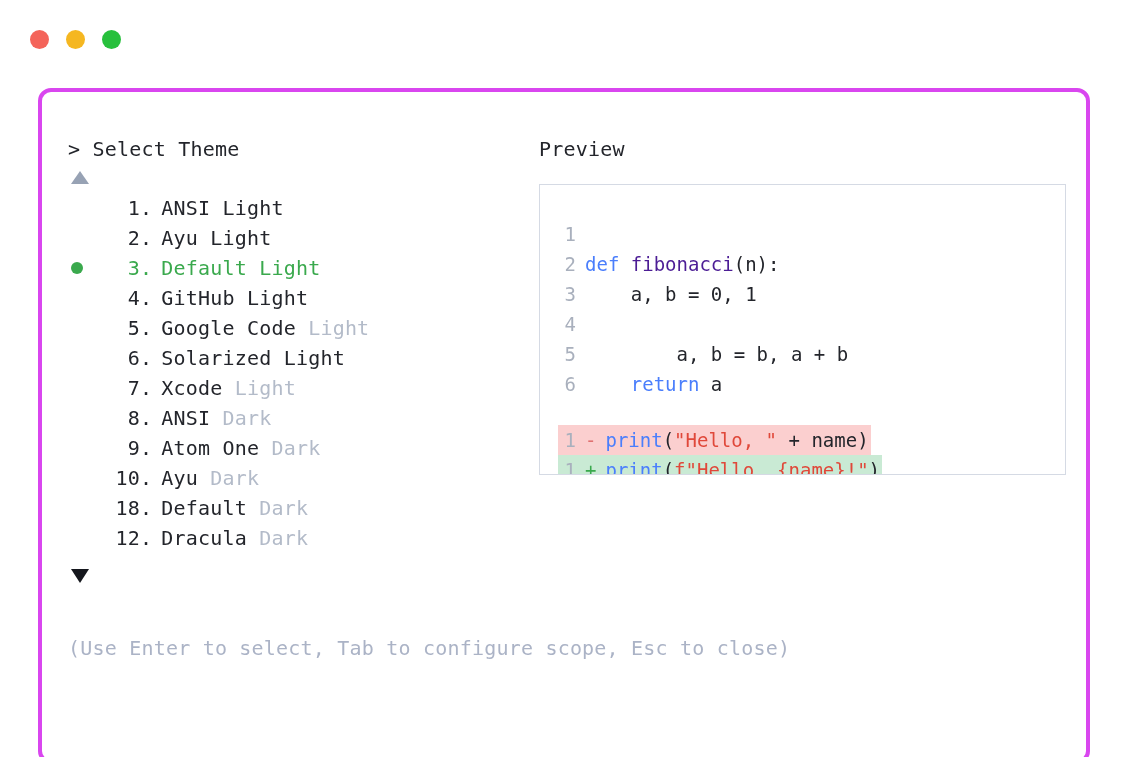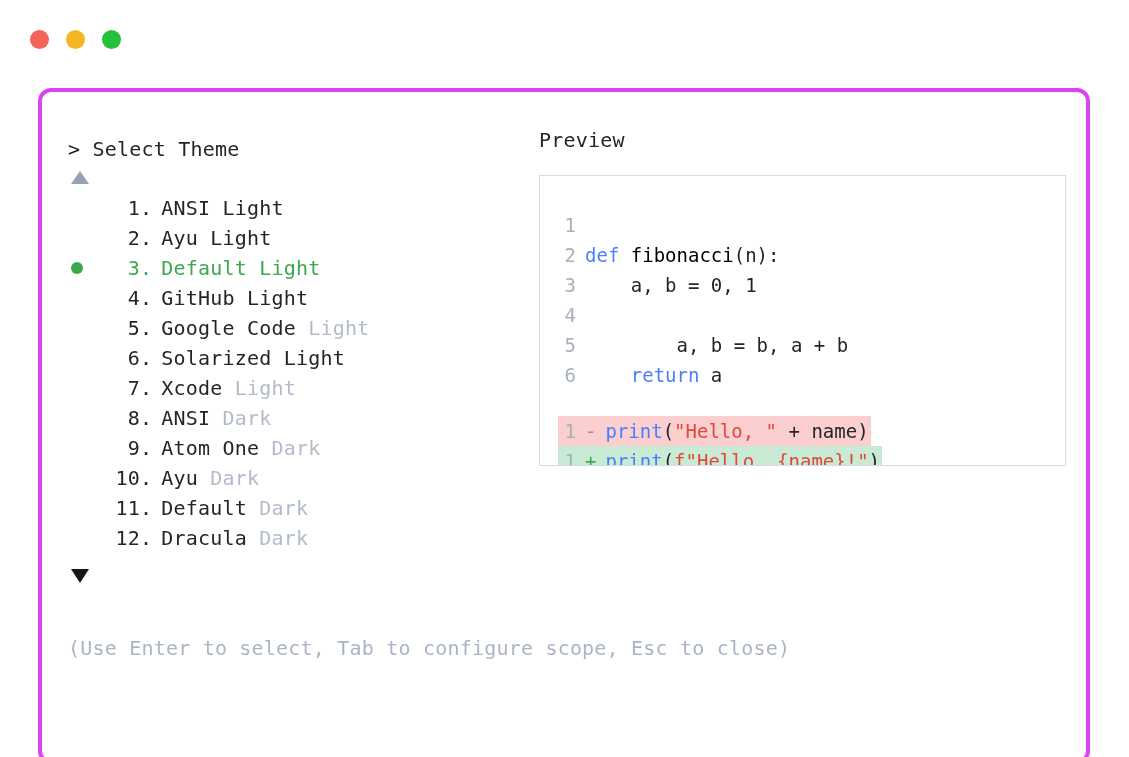--- a/index.html
+++ b/index.html
@@ -149,21 +149,21 @@
     line-height: 26px;
     color: #abb3c6;
     letter-spacing: 0.2px;
     white-space: pre;
   }
 
   
   .right-col {
     position: absolute;
     left: 497px;
-    top: 35px;
+    top: 44px;
     width: 530px;
   }
   .preview-label {
     font-size: 20px;
     line-height: 26px;
     color: #23252b;
     letter-spacing: 0.2px;
   }
 
   .code-panel {
@@ -190,21 +190,21 @@
     width: 18px;
     flex: 0 0 18px;
     text-align: right;
     color: #a9b0bd;
     margin-right: 9px;
   }
   .code-text { white-space: pre; }
 
   .tok-comment { color: #1e8c2e; }
   .tok-kw      { color: #4a7efc; margin-top: 15px; }
-  .tok-fn      { color: #000000; }
+  .tok-fn      { color: #4c1d95; }
   .tok-plain   { color: #23252b; }
   .tok-str     { color: #e0483a; }
   .tok-num     { color: #23252b; }
 
   .diff-block { margin-top: 26px; }
   .diff-line {
     display: flex;
     align-items: baseline;
     height: 30px;
     font-size: 19px;
@@ -245,21 +245,21 @@
           <li class="theme-item"><span class="bullet-slot"></span><span class="item-num">1</span><span class="item-dot">.</span><span class="item-name">ANSI</span><span> </span><span class="item-suffix">Light</span></li>
           <li class="theme-item"><span class="bullet-slot"></span><span class="item-num">2</span><span class="item-dot">.</span><span class="item-name">Ayu</span><span> </span><span class="item-suffix">Light</span></li>
           <li class="theme-item selected"><span class="bullet-slot"><span class="bullet"></span></span><span class="item-num">3</span><span class="item-dot">.</span><span class="item-name">Default</span><span> </span><span class="item-suffix">Light</span></li>
           <li class="theme-item"><span class="bullet-slot"></span><span class="item-num">4</span><span class="item-dot">.</span><span class="item-name">GitHub</span><span> </span><span class="item-suffix">Light</span></li>
           <li class="theme-item"><span class="bullet-slot"></span><span class="item-num">5</span><span class="item-dot">.</span><span class="item-name">Google Code</span><span> </span><span class="item-suffix muted">Light</span></li>
           <li class="theme-item"><span class="bullet-slot"></span><span class="item-num">6</span><span class="item-dot">.</span><span class="item-name">Solarized</span><span> </span><span class="item-suffix">Light</span></li>
           <li class="theme-item"><span class="bullet-slot"></span><span class="item-num">7</span><span class="item-dot">.</span><span class="item-name">Xcode</span><span> </span><span class="item-suffix muted">Light</span></li>
           <li class="theme-item"><span class="bullet-slot"></span><span class="item-num">8</span><span class="item-dot">.</span><span class="item-name">ANSI</span><span> </span><span class="item-suffix muted">Dark</span></li>
           <li class="theme-item"><span class="bullet-slot"></span><span class="item-num">9</span><span class="item-dot">.</span><span class="item-name">Atom One</span><span> </span><span class="item-suffix muted">Dark</span></li>
           <li class="theme-item"><span class="bullet-slot"></span><span class="item-num">10</span><span class="item-dot">.</span><span class="item-name">Ayu</span><span> </span><span class="item-suffix muted">Dark</span></li>
-          <li class="theme-item"><span class="bullet-slot"></span><span class="item-num">11</span><span class="item-dot">.</span><span class="item-name">Default</span><span> </span><span class="item-suffix muted">Dark</span></li>
+          <li class="theme-item"><span class="bullet-slot"></span><span class="item-num">18</span><span class="item-dot">.</span><span class="item-name">Default</span><span> </span><span class="item-suffix muted">Dark</span></li>
           <li class="theme-item"><span class="bullet-slot"></span><span class="item-num">12</span><span class="item-dot">.</span><span class="item-name">Dracula</span><span> </span><span class="item-suffix muted">Dark</span></li>
         </ul>
       <div class="arrow-down"></div>
     </div>
 
     <div class="footer-hint">(Use Enter to select, Tab to configure scope, Esc to close)</div>
 
     <div class="right-col">
       <div class="preview-label">Preview</div>
       <div class="code-panel">

